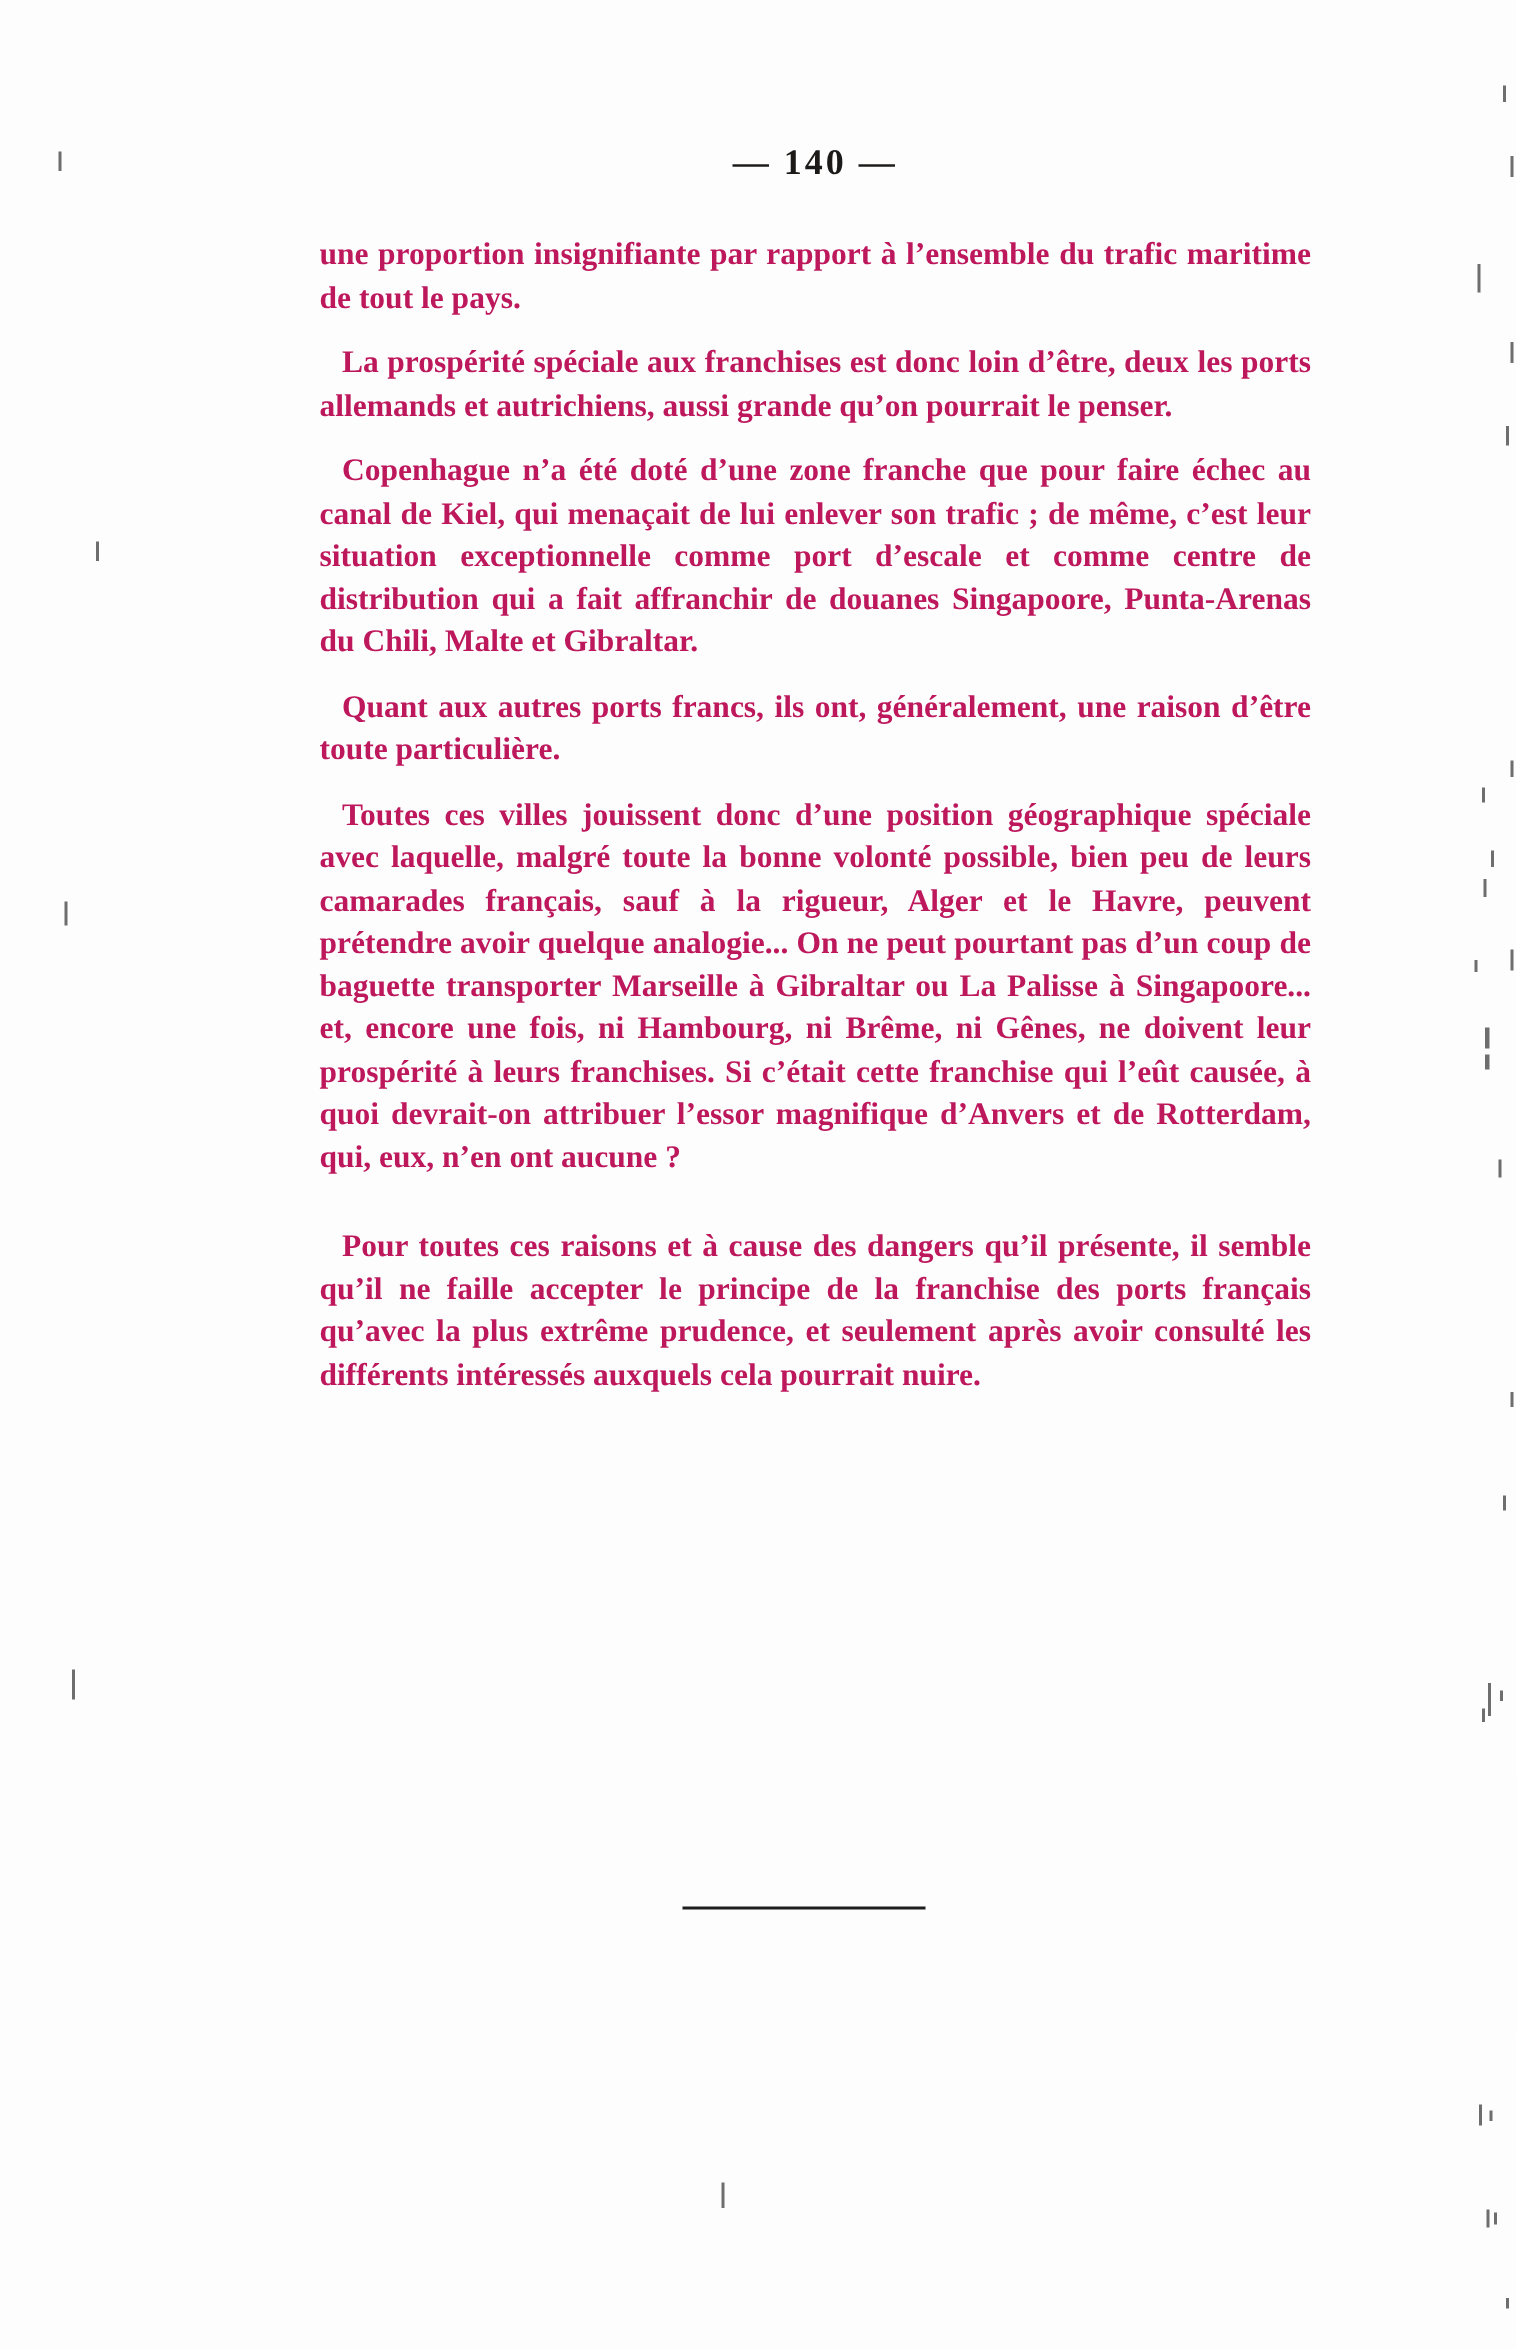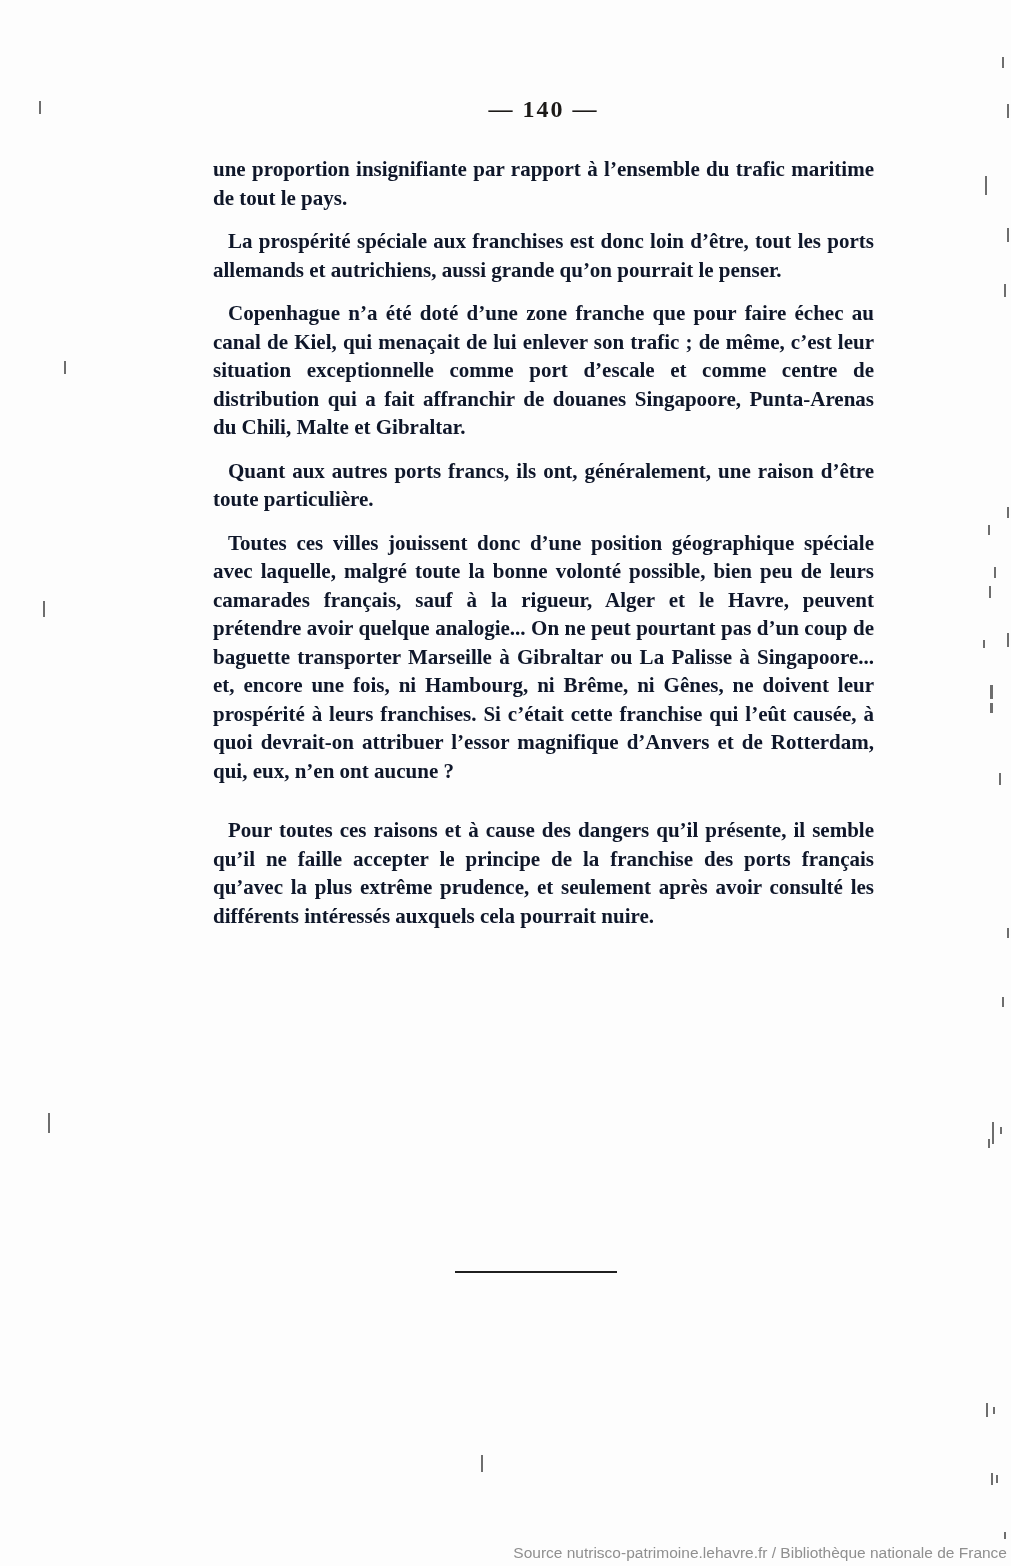--- a/index.html
+++ b/index.html
@@ -28,21 +28,21 @@
   }
   .content {
     position: absolute;
     top: 155px;
     left: 213px;
     width: 661px;
     font-family: "Liberation Serif", serif;
     font-weight: 700;
     font-size: 21px;
     line-height: 28.5px;
-    color: #0f172a;
+    color: #be185d;
     text-align: justify;
   }
   .content p {
     margin: 0 0 15px 0;
     text-indent: 15px;
   }
   .content p.noindent { text-indent: 0; }
   .content p.final-para { margin-top: 31px; }
   .divider {
     position: absolute;
@@ -68,30 +68,29 @@
 </style>
 </head>
 <body>
 
 <div class="page">
 
   <div class="page-number">— 140 —</div>
 
   <div class="content">
     <p class="noindent">une proportion insignifiante par rapport à l’ensemble du trafic maritime de tout le pays.</p>
-    <p>La prospérité spéciale aux franchises est donc loin d’être, tout les ports allemands et autrichiens, aussi grande qu’on pourrait le penser.</p>
+    <p>La prospérité spéciale aux franchises est donc loin d’être, deux les ports allemands et autrichiens, aussi grande qu’on pourrait le penser.</p>
     <p>Copenhague n’a été doté d’une zone franche que pour faire échec au canal de Kiel, qui menaçait de lui enlever son trafic ; de même, c’est leur situation exceptionnelle comme port d’escale et comme centre de distribution qui a fait affranchir de douanes Singapoore, Punta-Arenas du Chili, Malte et Gibraltar.</p>
     <p>Quant aux autres ports francs, ils ont, généralement, une raison d’être toute particulière.</p>
     <p>Toutes ces villes jouissent donc d’une position géographique spéciale avec laquelle, malgré toute la bonne volonté possible, bien peu de leurs camarades français, sauf à la rigueur, Alger et le Havre, peuvent prétendre avoir quelque analogie... On ne peut pourtant pas d’un coup de baguette transporter Marseille à Gibraltar ou La Palisse à Singapoore... et, encore une fois, ni Hambourg, ni Brême, ni Gênes, ne doivent leur prospérité à leurs franchises. Si c’était cette franchise qui l’eût causée, à quoi devrait-on attribuer l’essor magnifique d’Anvers et de Rotterdam, qui, eux, n’en ont aucune ?</p>
     <p class="final-para">Pour toutes ces raisons et à cause des dangers qu’il présente, il semble qu’il ne faille accepter le principe de la franchise des ports français qu’avec la plus extrême prudence, et seulement après avoir consulté les différents intéressés auxquels cela pourrait nuire.</p>
   </div>
 
   <div class="divider"></div>
 
-  <div class="footer">Source nutrisco-patrimoine.lehavre.fr / Bibliothèque nationale de France</div>
 
   <div id="artifacts">
       <div class="artifact" style="left: 1002px; top: 57px; height: 11px;"></div>
       <div class="artifact" style="left: 1007px; top: 104px; height: 14px;"></div>
       <div class="artifact" style="left: 985px; top: 176px; height: 19px;"></div>
       <div class="artifact" style="left: 1007px; top: 228px; height: 14px;"></div>
       <div class="artifact" style="left: 1004px; top: 284px; height: 13px;"></div>
       <div class="artifact" style="left: 39px; top: 101px; height: 13px;"></div>
       <div class="artifact" style="left: 64px; top: 361px; height: 13px;"></div>
       <div class="artifact" style="left: 43px; top: 601px; height: 16px;"></div>

